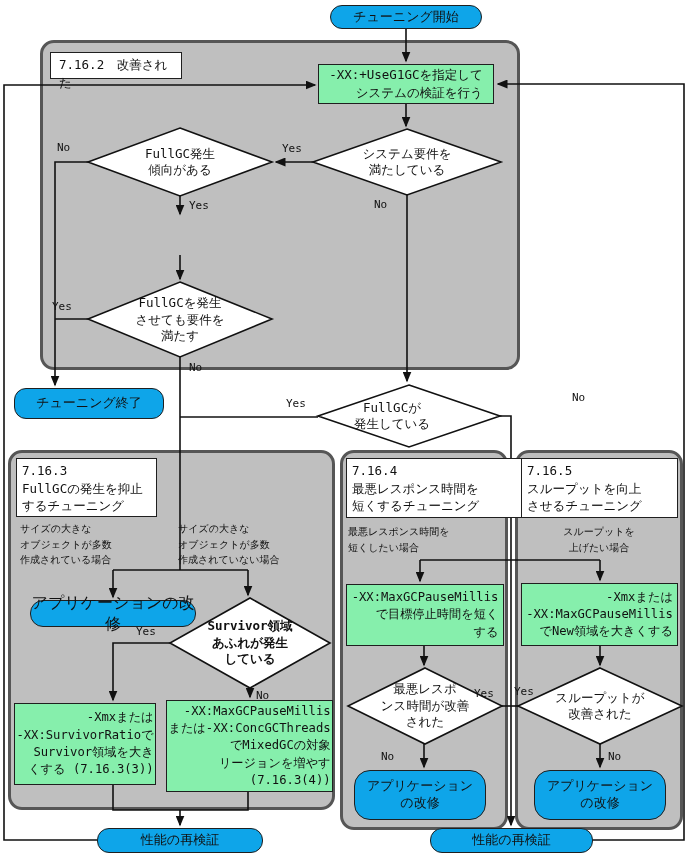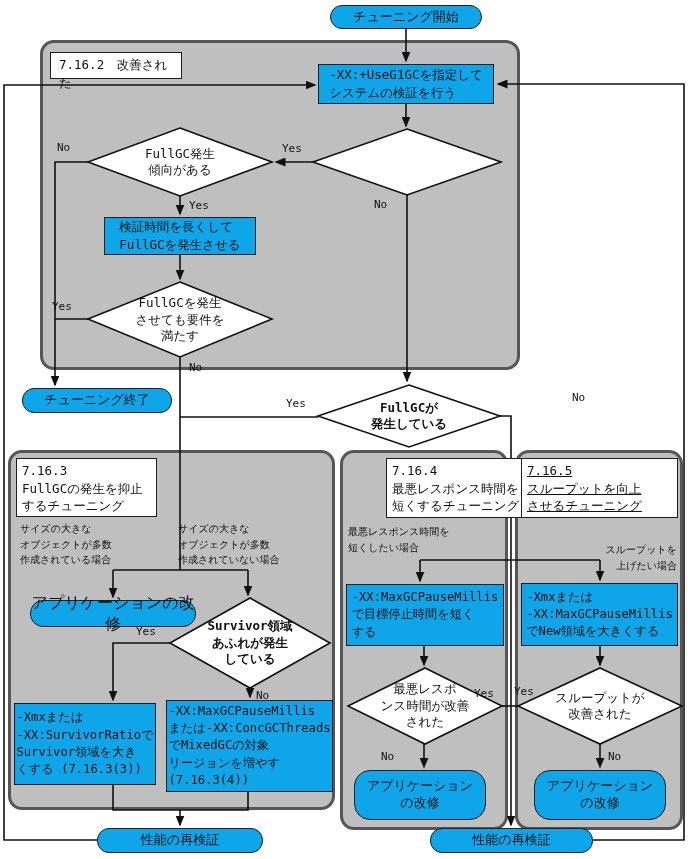--- a/index.html
+++ b/index.html
@@ -10,22 +10,22 @@
   }
   .section{
     position:absolute;background:#bfbfbf;border:3px solid #565656;border-radius:14px;
     box-sizing:border-box;
   }
   .labelbox{
     position:absolute;background:#fff;border:1.6px solid #1f1f1f;box-sizing:border-box;
     font-size:12.5px;line-height:1.4;padding:3px 5px;white-space:pre-line;text-align:left;
   }
   .procbox{
-    position:absolute;background:#0ea5e9;border:1.8px solid #1f1f1f;box-sizing:border-box;
-    display:flex;align-items:center;justify-content:center;text-align:left;
+    position:absolute;background:#86efac;border:1.8px solid #1f1f1f;box-sizing:border-box;
+    display:flex;align-items:center;justify-content:center;text-align:right;
     font-size:12.5px;line-height:1.42;white-space:pre-line;
   }
   .terminal{
     position:absolute;background:#0ea5e9;border:1.8px solid #1f1f1f;box-sizing:border-box;
     display:flex;align-items:center;justify-content:center;text-align:center;
     font-size:13px;line-height:1.3;white-space:pre-line;
   }
   .dtext{
     position:absolute;display:flex;align-items:center;justify-content:center;text-align:center;
     font-size:12.5px;line-height:1.32;white-space:pre-line;pointer-events:none;
@@ -119,74 +119,74 @@
       <polygon points="600,668 682,706 600,744 518,706"></polygon>
     </g>
   </svg>
 
   <div class="layer2">
 
     <div class="labelbox" style="left:50px;top:52px;width:132px;height:27px;padding:3px 8px;">7.16.2　改善された</div>
     <div class="labelbox" style="left:16px;top:458px;width:141px;height:59px;">7.16.3
 FullGCの発生を抑止
 するチューニング</div>
-    <div class="labelbox" style="left:346px;top:458px;width:180px;height:60px;margin-left:40px;">7.16.4
+    <div class="labelbox" style="left:346px;top:458px;width:180px;height:60px;">7.16.4
 最悪レスポンス時間を
 短くするチューニング</div>
-    <div class="labelbox" style="left:521px;top:458px;width:157px;height:60px;text-decoration:underline;">7.16.5
+    <div class="labelbox" style="left:521px;top:458px;width:157px;height:60px;">7.16.5
 スループットを向上
 させるチューニング</div>
 
     <div class="casetext" style="left:20px;top:521px;width:150px;">サイズの大きな
 オブジェクトが多数
 作成されている場合</div>
     <div class="casetext" style="left:178px;top:521px;width:156px;">サイズの大きな
 オブジェクトが多数
 作成されていない場合</div>
     <div class="casetext" style="left:348px;top:524px;width:158px;">最悪レスポンス時間を
 短くしたい場合</div>
-    <div class="casetext" style="left:521px;top:524px;width:156px;text-align:right;margin-top:18px;">スループットを
+    <div class="casetext" style="left:521px;top:524px;width:156px;text-align:center;">スループットを
 上げたい場合</div>
 
     <div class="terminal" style="left:330px;top:5px;width:152px;height:24px;border-radius:12px;">チューニング開始</div>
-    <div class="terminal" style="left:14px;top:388px;width:150px;height:25px;border-radius:12px;margin-left:8px;">チューニング終了</div>
+    <div class="terminal" style="left:14px;top:388px;width:150px;height:31px;border-radius:12px;">チューニング終了</div>
     <div class="terminal" style="left:30px;top:600px;width:166px;height:27px;border-radius:13px;font-size:16px;">アプリケーションの改修</div>
     <div class="terminal" style="left:354px;top:770px;width:132px;height:50px;border-radius:16px;">アプリケーション
 の改修</div>
     <div class="terminal" style="left:534px;top:770px;width:132px;height:50px;border-radius:16px;">アプリケーション
 の改修</div>
     <div class="terminal" style="left:97px;top:828px;width:166px;height:25px;border-radius:12px;">性能の再検証</div>
     <div class="terminal" style="left:430px;top:828px;width:163px;height:25px;border-radius:12px;">性能の再検証</div>
 
     <div class="procbox" style="left:318px;top:64px;width:176px;height:40px;">-XX:+UseG1GCを指定して
 システムの検証を行う</div>
-    <div class="procbox" style="left:104px;top:217px;width:152px;height:38px;">検証時間を長くして
-FullGCを発生させる</div>
     <div class="procbox" style="left:14px;top:703px;width:142px;height:82px;font-size:12.2px;">-Xmxまたは
 -XX:SurvivorRatioで
 Survivor領域を大き
 くする (7.16.3(3))</div>
     <div class="procbox" style="left:166px;top:700px;width:167px;height:92px;font-size:12.2px;">-XX:MaxGCPauseMillis
 または-XX:ConcGCThreads
 でMixedGCの対象
 リージョンを増やす
 (7.16.3(4))</div>
     <div class="procbox" style="left:346px;top:584px;width:158px;height:62px;font-size:12.2px;">-XX:MaxGCPauseMillis
 で目標停止時間を短く
 する</div>
     <div class="procbox" style="left:521px;top:583px;width:157px;height:63px;font-size:12.2px;">-Xmxまたは
 -XX:MaxGCPauseMillis
 でNew領域を大きくする</div>
 
+    <div class="dtext" style="left:327px;top:140px;width:160px;height:44px;">システム要件を
+満たしている</div>
     <div class="dtext" style="left:110px;top:291px;width:140px;height:58px;">FullGCを発生
 させても要件を
 満たす</div>
     <div class="dtext" style="left:100px;top:140px;width:160px;height:44px;">FullGC発生
 傾向がある</div>
-    <div class="dtext" style="left:329px;top:394px;width:160px;height:44px;font-weight:bold;">FullGCが
+    <div class="dtext" style="left:312px;top:394px;width:160px;height:44px;">FullGCが
 発生している</div>
     <div class="dtext" style="left:180px;top:614px;width:140px;height:58px;font-weight:bold;">Survivor領域
 あふれが発生
 している</div>
     <div class="dtext" style="left:520px;top:684px;width:160px;height:44px;">スループットが
 改善された</div>
     <div class="dtext" style="left:355px;top:677px;width:140px;height:58px;">最悪レスポ
 ンス時間が改善
 された</div>
 

